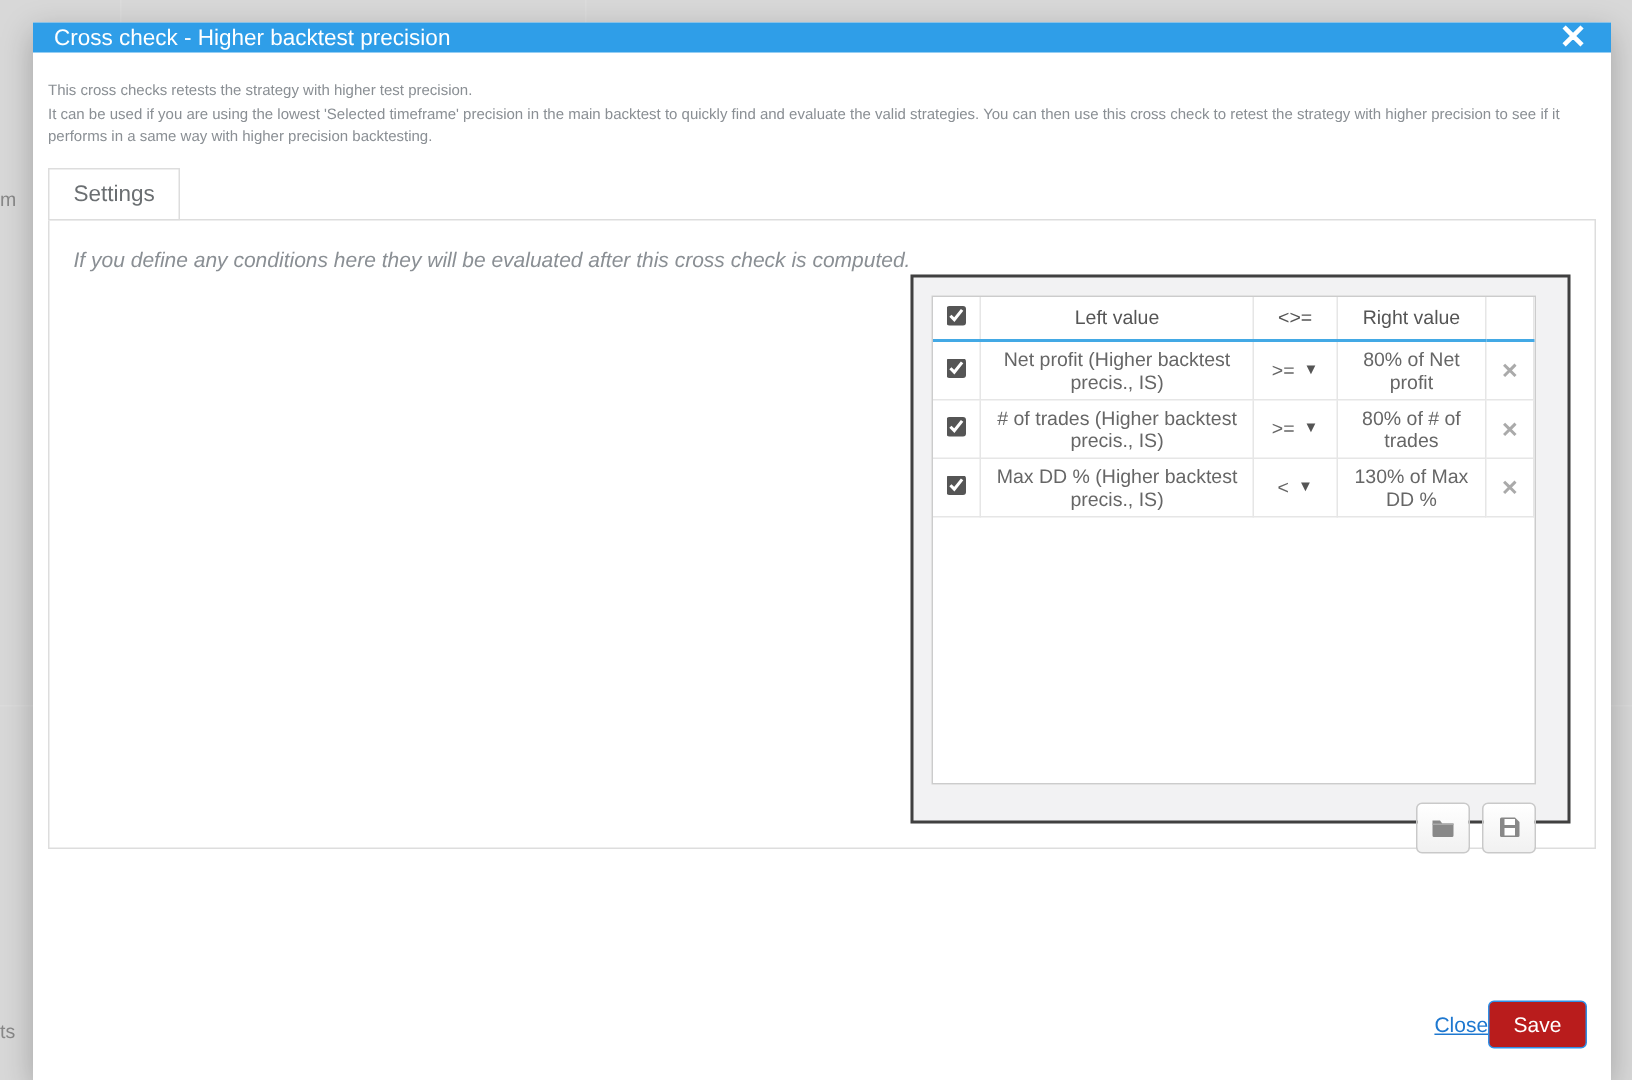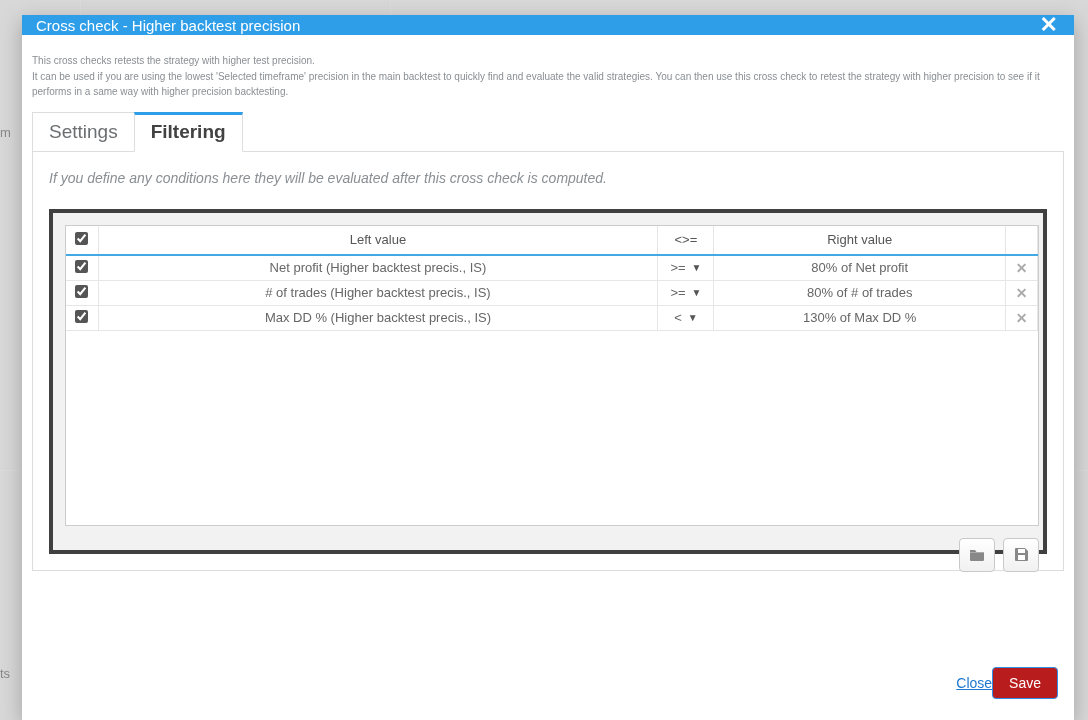--- a/index.html
+++ b/index.html
@@ -81,21 +81,21 @@
       color: #8a8f94;
       font-size: 10px;
       line-height: 1.55;
       padding: 8px 0 12px 0;
     }
     .tab-strip {
       display: flex;
     }
     .tab {
       padding: 8px 16px 8px 16px;
-      font-size: 19px;
+      font-size: 15px;
       color: #6b6f72;
       border: 1px solid #ddd;
       background: #fff;
       cursor: pointer;
       margin-right: -1px;
       position: relative;
     }
     .tab.active {
       font-weight: 700;
       color: #424242;
@@ -105,38 +105,38 @@
       z-index: 2;
     }
     .tab:not(.active) {
       border-top: 1px solid #ddd;
     }
     .panel {
       border: 1px solid #ddd;
       margin-top: -1px;
       padding: 16px;
       display: flex;
-      flex-direction: column;
+      flex-direction: row;
       height: 420px;
       justify-content: space-between;
     }
     .panel-hint {
       font-style: italic;
       color: #8a8f94;
       font-size: 14px;
       line-height: 1.5;
     }
     .grid-wrap {
       margin-top: 20px;
-      border: 4px solid #404040;
+      border: 2px solid #404040;
       background: #f2f2f3;
       flex: 1;
       display: flex;
       flex-direction: column;
-      padding: 12px 4px 12px 12px;
+      padding: 12px 21px 12px 12px;
     }
     .grid-scroll {
       flex: 1;
       background: #fff;
       border: 1px solid #ccc;
     }
     table.grid {
       width: 100%;
       border-collapse: collapse;
       font-size: 13px;
@@ -242,39 +242,38 @@
       accent-color: #555;
     }
   </style>
 </head>
 <body>
 
 <div class="backdrop">
   <div class="bg-vert" style="left:80px"></div>
   <div class="bg-vert" style="left:390px"></div>
   <div class="bg-horiz" style="top:470px"></div>
-  <span class="bg-text" style="left:0; top:666px">ts</span>
+  <span class="bg-text" style="left:0; top:680px">ts</span>
   <span class="bg-text" style="left:0; top:125px">m</span>
 </div>
 
 <div class="modal">
   <div class="modal-header">
     <div class="modal-title">Cross check - Higher backtest precision</div>
     <div class="close-x">✕</div>
   </div>
 
   <div class="modal-body">
     <div class="intro">
       <div>This cross checks retests the strategy with higher test precision.</div>
       <div>It can be used if you are using the lowest 'Selected timeframe' precision in the main backtest to quickly find and evaluate the valid strategies. You can then use this cross check to retest the strategy with higher precision to see if it performs in a same way with higher precision backtesting.</div>
     </div>
 
     <div class="tab-strip">
       <div class="tab">Settings</div>
-      <div class="tab active">Filtering</div>
     </div>
 
     <div class="panel">
       <div class="panel-hint">
         <div>If you define any conditions here they will be evaluated after this cross check is computed.</div>
       </div>
 
       <div class="grid-wrap">
         <div class="grid-scroll">
           <table class="grid">

